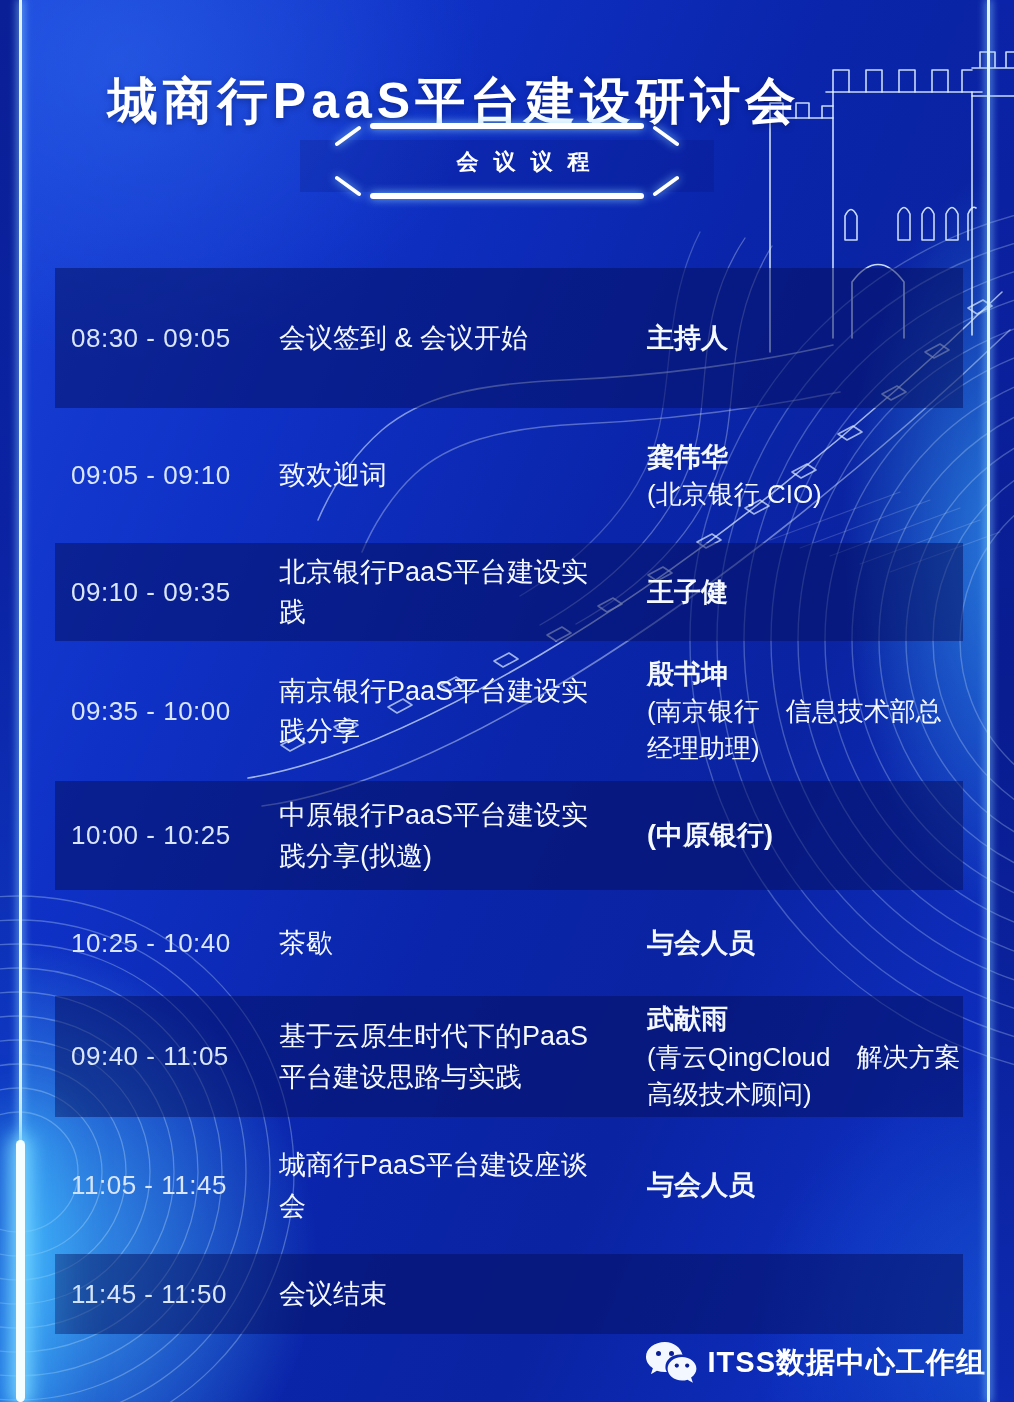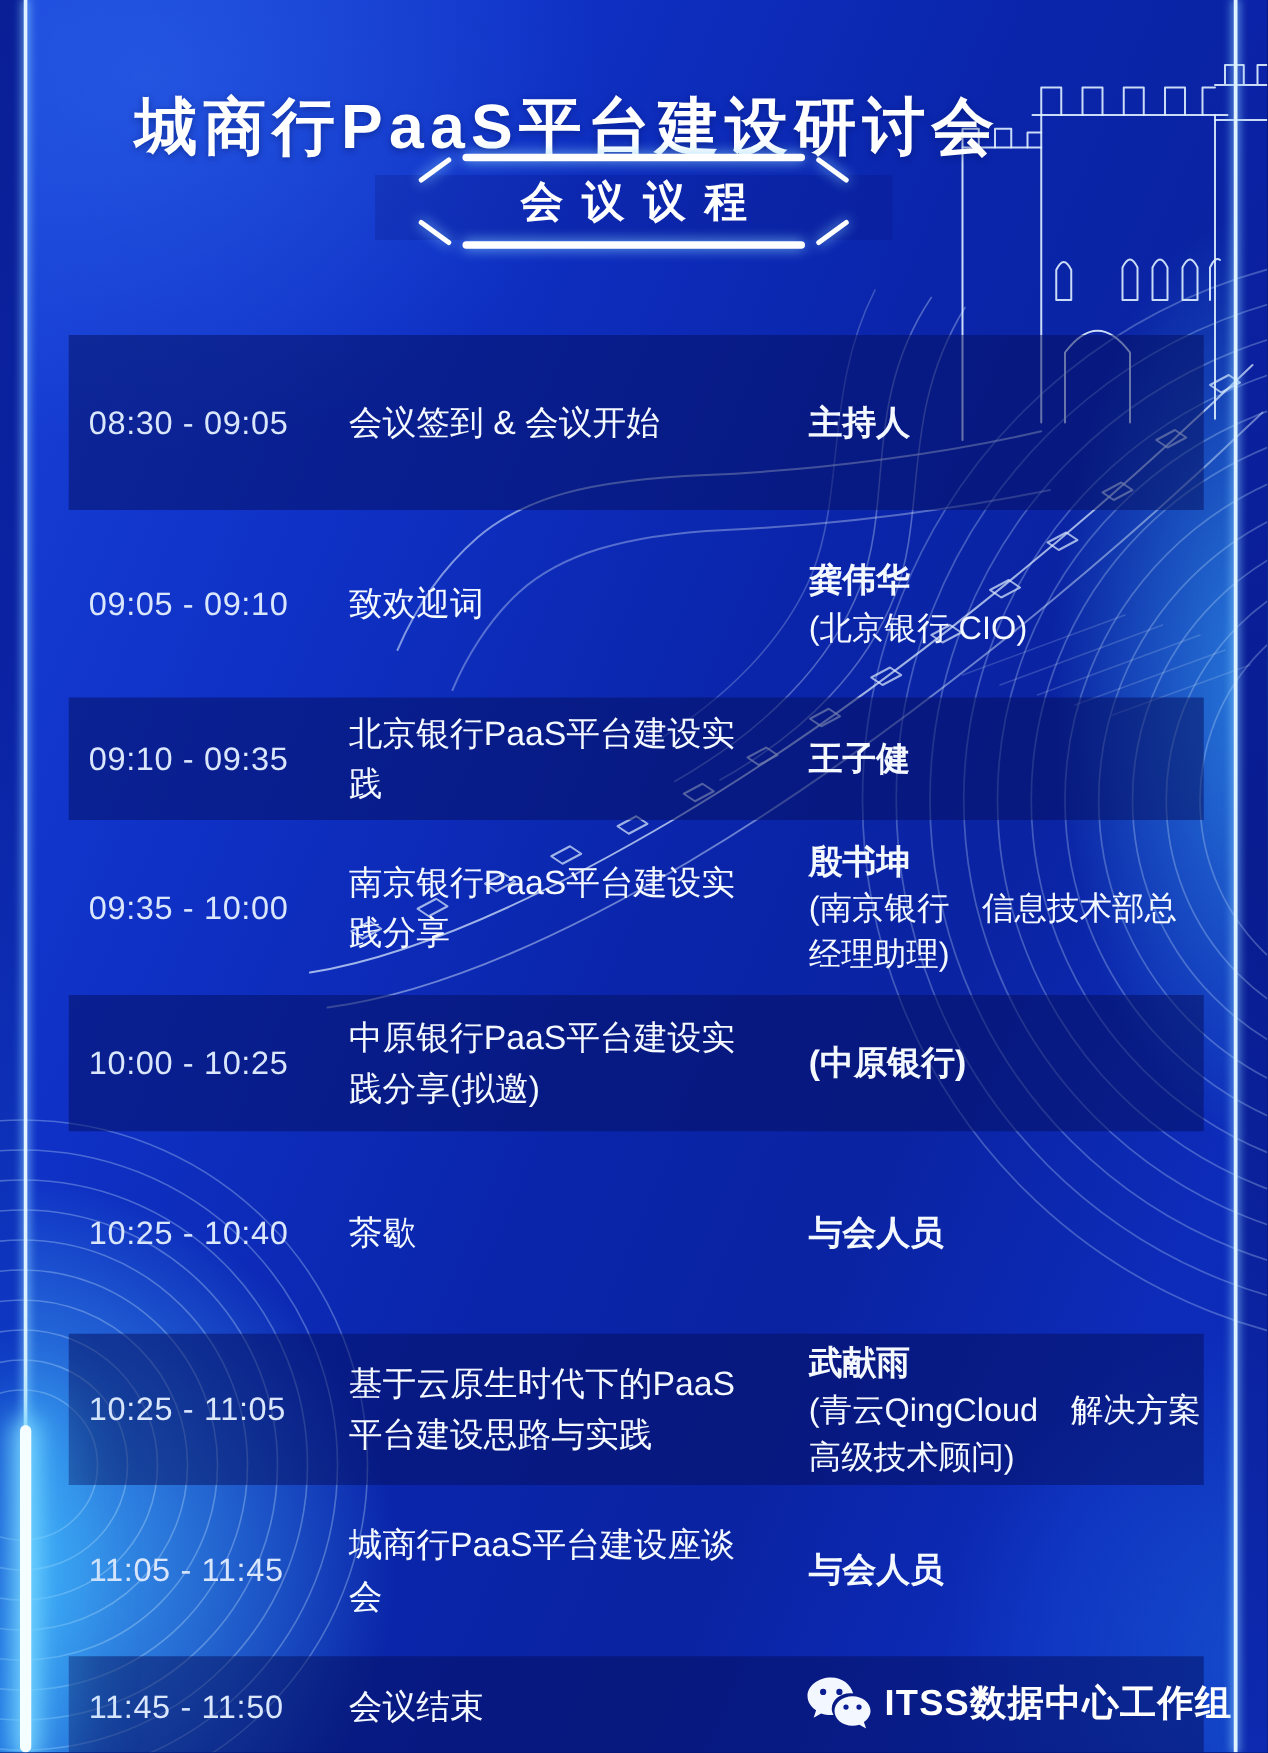--- a/index.html
+++ b/index.html
@@ -31,22 +31,22 @@
   .title{position:absolute;top:34px;left:0;width:908px;text-align:center;
     font-size:50px;font-weight:bold;letter-spacing:5px;
     text-shadow:0 2px 6px rgba(0,20,90,.45);}
 
   .badge{position:absolute;top:116px;left:50%;transform:translateX(-50%);
     width:352px;height:90px;}
   .badge-stripe{position:absolute;top:140px;left:300px;width:414px;height:52px;
     background:rgba(8,18,120,.22);}
   .badge-frame{position:absolute;left:0;top:0;width:352px;height:90px;
     filter:drop-shadow(0 0 5px rgba(140,210,255,.9));}
-  .badge-label{position:absolute;left:0;top:0;width:352px;height:90px;line-height:92px;
-    text-align:center;font-size:34px;font-weight:bold;letter-spacing:15px;text-indent:15px;}
+  .badge-label{position:absolute;left:16px;top:0;width:352px;height:90px;line-height:92px;
+    text-align:center;font-size:22px;font-weight:bold;letter-spacing:15px;text-indent:15px;}
 
   .agenda{position:absolute;left:55px;top:268px;width:908px;}
   .row{display:flex;align-items:center;}
   .row.band{background:rgba(4,13,92,.50);}
   .cell.time{flex:0 0 auto;width:208px;padding-left:16px;font-size:26px;
     color:#d9e6fc;letter-spacing:.5px;white-space:nowrap;}
   .cell.topic{flex:0 0 auto;width:332px;font-size:27px;line-height:1.5;color:#f4f8ff;}
   .cell.speaker{flex:1 1 auto;padding-left:36px;padding-right:0;font-size:26px;line-height:1.42;color:#f4f8ff;}
   .speaker .name{font-weight:bold;font-size:27px;}
   .speaker .name:empty,.speaker .affil:empty{display:none;}
@@ -158,21 +158,21 @@
 
     <div class="row band" style="height:140px">
       <div class="cell time">08:30 - 09:05</div>
       <div class="cell topic">会议签到 &amp; 会议开始</div>
       <div class="cell speaker">
         <div class="name">主持人</div>
 
       </div>
     </div>
 
-    <div class="row" style="height:150px">
+    <div class="row" style="height:135px">
       <div class="cell time">09:05 - 09:10</div>
       <div class="cell topic">致欢迎词</div>
       <div class="cell speaker">
         <div class="name">龚伟华</div>
         <div class="affil">(北京银行 CIO)</div>
       </div>
     </div>
 
     <div class="row band" style="height:98px">
       <div class="cell time">09:10 - 09:35</div>
@@ -193,31 +193,31 @@
 
     <div class="row band" style="height:109px">
       <div class="cell time">10:00 - 10:25</div>
       <div class="cell topic">中原银行PaaS平台建设实践分享(拟邀)</div>
       <div class="cell speaker">
         <div class="name">(中原银行)</div>
 
       </div>
     </div>
 
-    <div class="row" style="height:162px">
+    <div class="row" style="height:106px">
       <div class="cell time">10:25 - 10:40</div>
       <div class="cell topic">茶歇</div>
       <div class="cell speaker">
         <div class="name">与会人员</div>
 
       </div>
     </div>
 
     <div class="row band" style="height:121px">
-      <div class="cell time">10:25 - 11:05</div>
+      <div class="cell time">09:40 - 11:05</div>
       <div class="cell topic">基于云原生时代下的PaaS平台建设思路与实践</div>
       <div class="cell speaker">
         <div class="name">武献雨</div>
         <div class="affil">(青云QingCloud　解决方案高级技术顾问)</div>
       </div>
     </div>
 
     <div class="row" style="height:137px">
       <div class="cell time">11:05 - 11:45</div>
       <div class="cell topic">城商行PaaS平台建设座谈会</div>

